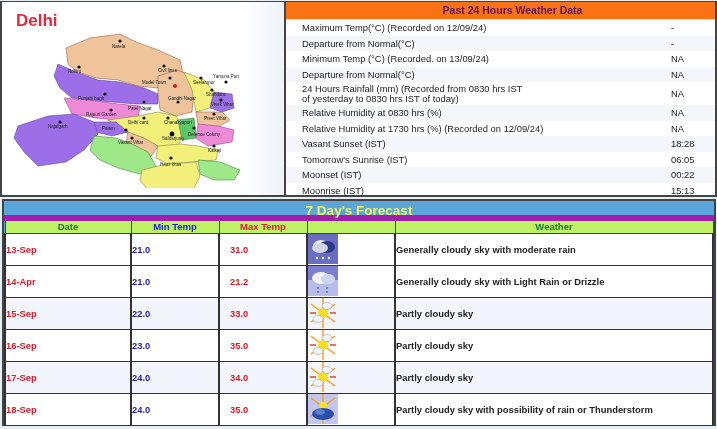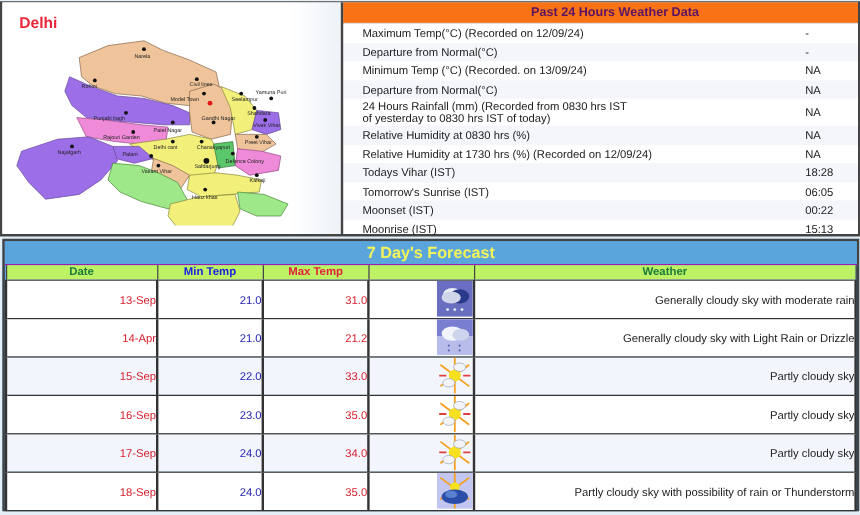--- a/index.html
+++ b/index.html
@@ -2,36 +2,36 @@
 <html><head>
 <meta charset="utf-8">
 <style>
   * { box-sizing: border-box; margin: 0; padding: 0; }
   html, body { width: 717px; height: 429px; overflow: hidden; background: #e6eef6; font-family: "Liberation Sans", sans-serif; }
   .page { position: relative; width: 717px; height: 429px; }
 
   
   .top { position: absolute; left: 0; top: 1px; width: 717px; height: 196px; border: 2px solid #444; border-top: 1px solid #444; background: #fff; display: flex; }
   .map-panel { width: 284px; height: 100%; border-right: 2px solid #444; position: relative; background: linear-gradient(90deg,#fff 0%,#fff 85%,#eef3f8 100%); }
-  .map-title { position: absolute; left: 14px; top: 9px; color: #e8283a; font-weight: bold; font-size: 13px; }
+  .map-title { position: absolute; left: 14px; top: 9px; color: #e8283a; font-weight: bold; font-size: 17px; }
   .map-svg { position: absolute; left: 6px; top: 18px; }
   .info-panel { flex: 1; height: 100%; }
   .info-header { height: 18px; text-align: center; color: #5b1463; font-weight: bold; font-size: 10.5px; line-height: 16px; background: #f97316; border-bottom: 1px solid #ddd; padding-left: 24px; }
   .info-row { display: flex; font-size: 9.4px; color: #222; line-height: 15px; min-height: 15.5px; align-items: center; }
   .info-row:nth-child(even) { background: #f4f6fb; }
   .info-row .lbl { flex: 1; padding-left: 16px; }
   .info-row .val { width: 48px; text-align: left; padding-left: 4px; }
   .info-row.tall { line-height: 10px; height: 23px; }
 
   
   .forecast { position: absolute; left: 2px; top: 199px; width: 714px; height: 227px; border: 2px solid #444; background: #5aa6dc; }
-  .fc-title { height: 20px; text-align: center; color: #f4f45a; font-weight: bold; font-size: 13.5px; line-height: 20px; background: #5aa6dc; border-bottom: 1px solid #a21caf; }
+  .fc-title { height: 20px; text-align: center; color: #f4f45a; font-weight: bold; font-size: 13.5px; line-height: 20px; background: #5aa6dc; border-bottom: 6px solid #a21caf; }
   table.fc { width: 100%; border-collapse: collapse; table-layout: fixed; }
   table.fc th { height: 12px; font-size: 9.5px; font-weight: bold; background: #bef264; border: 1px solid #444; border-top: 0; line-height: 11px; }
-  table.fc td { height: 32px; border: 1px solid #333; border-width: 1px 2px; text-align: right; font-size: 9.4px; background: #fff; }
+  table.fc td { height: 32px; border: 1px solid #333; border-width: 1px 2px; text-align: left; font-size: 9.4px; background: #fff; font-weight: bold; }
   table.fc tr.alt td { background: #f3f5fc; }
   .c-date { color: #d81e2c; }
   .c-min { color: #2223b3; }
   .c-max { color: #d81e2c; padding-left: 10px; }
   .c-weather { color: #222; }
   .wicon { display: inline-block; width: 30px; height: 30px; vertical-align: middle; }
 </style>
 </head>
 <body>
 
@@ -149,21 +149,21 @@
           </div>
         <div class="info-row">
             <span class="lbl">Relative Humidity at 0830 hrs (%)</span>
             <span class="val">NA</span>
           </div>
         <div class="info-row">
             <span class="lbl">Relative Humidity at 1730 hrs (%) (Recorded on 12/09/24)</span>
             <span class="val">NA</span>
           </div>
         <div class="info-row">
-            <span class="lbl">Todays Vihar (IST)</span>
+            <span class="lbl">Vasant Sunset (IST)</span>
             <span class="val">18:28</span>
           </div>
         <div class="info-row">
             <span class="lbl">Tomorrow's Sunrise (IST)</span>
             <span class="val">06:05</span>
           </div>
         <div class="info-row">
             <span class="lbl">Moonset (IST)</span>
             <span class="val">00:22</span>
           </div>

